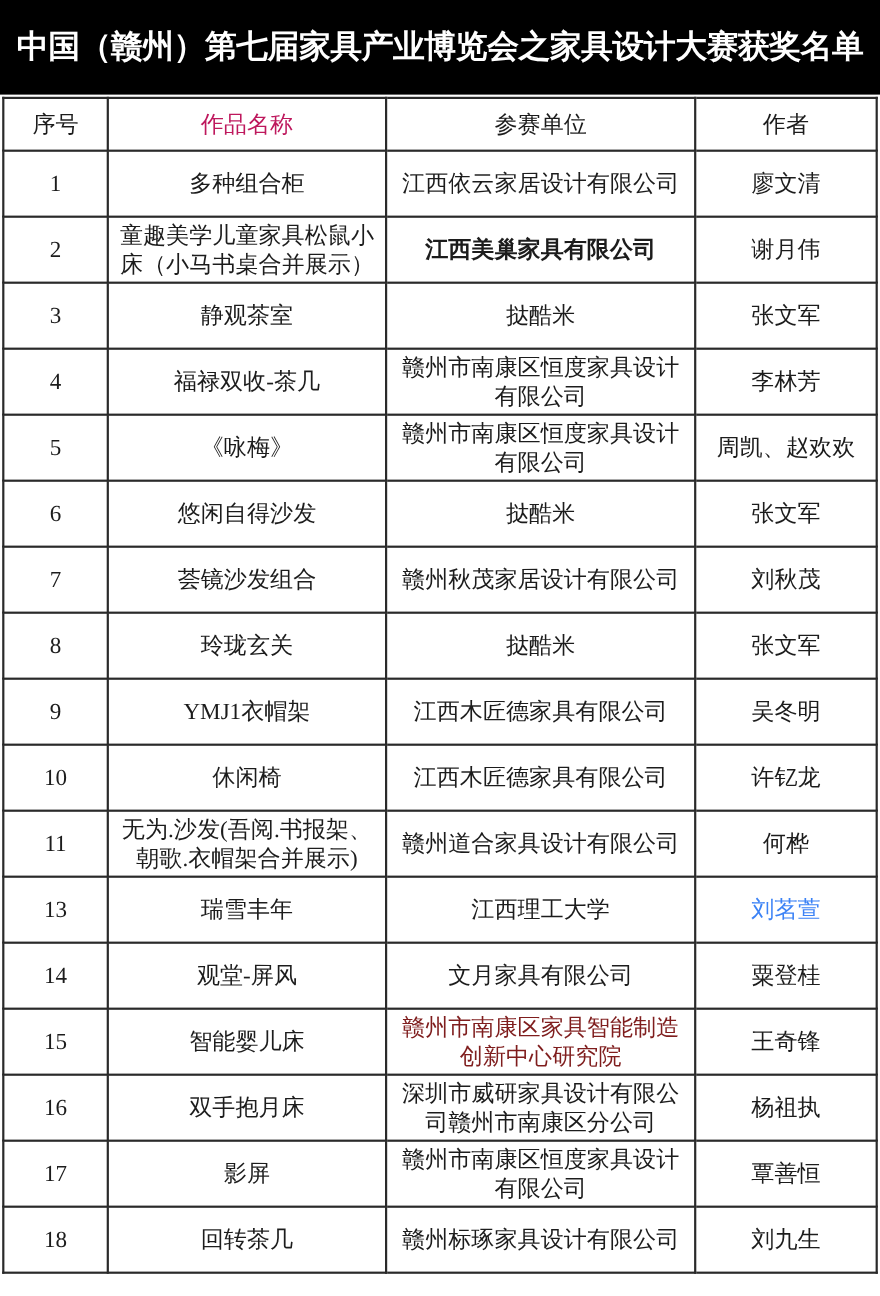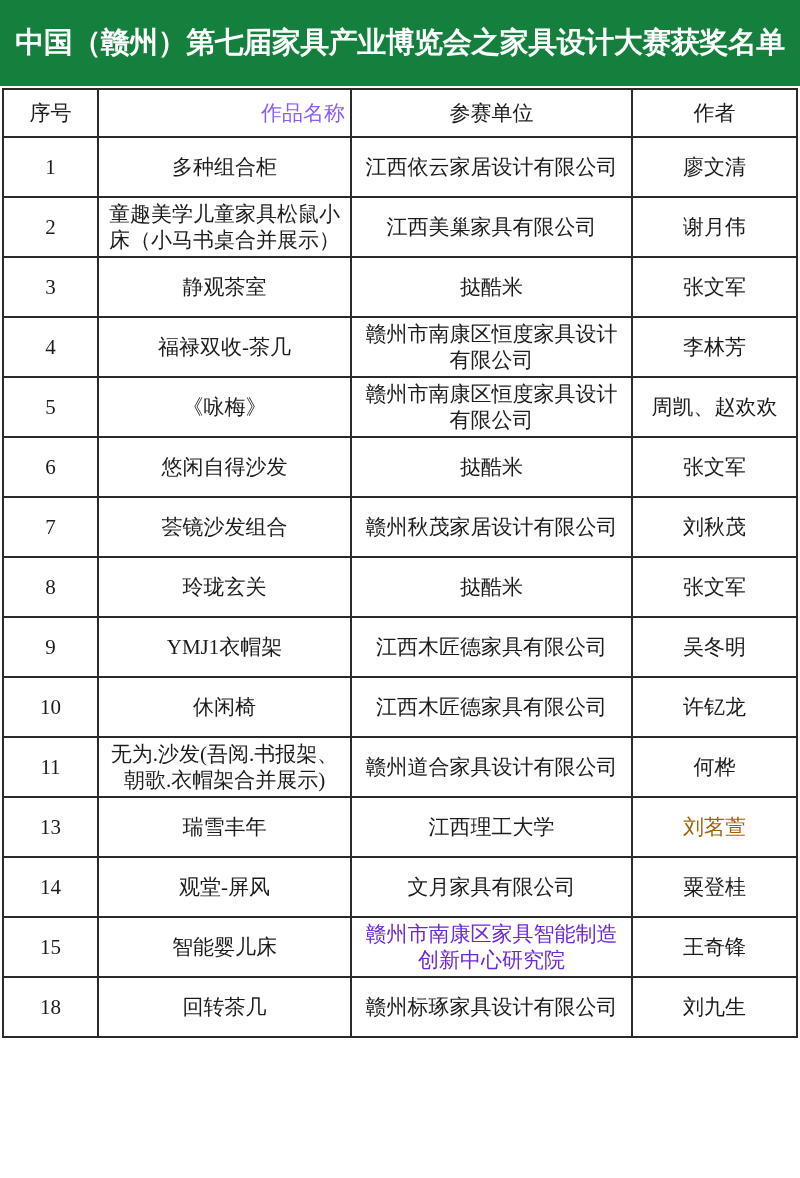--- a/index.html
+++ b/index.html
@@ -57,50 +57,50 @@
   col.c-no     { width: 95px;  }
   col.c-work   { width: 253px; }
   col.c-unit   { width: 281px; }
   col.c-author { width: 165px; }
 </style>
 </head>
 <body>
 
 <div class="page">
 
-  <header class="banner" style="background: #15803d;">
+  <header class="banner" style="background: #000000;">
     <h1 style="color: rgb(255, 255, 255);">中国（赣州）第七届家具产业博览会之家具设计大赛获奖名单</h1>
   </header>
 
   <table class="award-table">
     <colgroup>
       <col class="c-no">
       <col class="c-work">
       <col class="c-unit">
       <col class="c-author">
     </colgroup>
     <thead>
       <tr>
         <th style="border-color: rgb(42, 42, 42); color: rgb(28, 28, 28);">序号</th>
-        <th style="border-color: rgb(42, 42, 42); color: #8b5cf6; text-align: right;">作品名称</th>
+        <th style="border-color: rgb(42, 42, 42); color: #be185d;">作品名称</th>
         <th style="border-color: rgb(42, 42, 42); color: rgb(28, 28, 28);">参赛单位</th>
         <th style="border-color: rgb(42, 42, 42); color: rgb(28, 28, 28);">作者</th>
       </tr>
     </thead>
     <tbody id="table-body">
         <tr>
           <td style="border-color: rgb(42, 42, 42); color: rgb(28, 28, 28);">1</td>
           <td style="border-color: rgb(42, 42, 42); color: rgb(28, 28, 28);">多种组合柜</td>
           <td style="border-color: rgb(42, 42, 42); color: rgb(28, 28, 28);">江西依云家居设计有限公司</td>
           <td style="border-color: rgb(42, 42, 42); color: rgb(28, 28, 28); margin-top: 40px;">廖文清</td>
         </tr>
         <tr>
           <td style="border-color: rgb(42, 42, 42); color: rgb(28, 28, 28);">2</td>
           <td style="border-color: rgb(42, 42, 42); color: rgb(28, 28, 28);">童趣美学儿童家具松鼠小床（小马书桌合并展示）</td>
-          <td style="border-color: rgb(42, 42, 42); color: rgb(28, 28, 28);">江西美巢家具有限公司</td>
+          <td style="border-color: rgb(42, 42, 42); color: rgb(28, 28, 28); font-weight: bold;">江西美巢家具有限公司</td>
           <td style="border-color: rgb(42, 42, 42); color: rgb(28, 28, 28);">谢月伟</td>
         </tr>
         <tr>
           <td style="border-color: rgb(42, 42, 42); color: rgb(28, 28, 28);">3</td>
           <td style="border-color: rgb(42, 42, 42); color: rgb(28, 28, 28);">静观茶室</td>
           <td style="border-color: rgb(42, 42, 42); color: rgb(28, 28, 28);">挞酷米</td>
           <td style="border-color: rgb(42, 42, 42); color: rgb(28, 28, 28);">张文军</td>
         </tr>
         <tr>
           <td style="border-color: rgb(42, 42, 42); color: rgb(28, 28, 28);">4</td>
@@ -147,33 +147,45 @@
         <tr>
           <td style="border-color: rgb(42, 42, 42); color: rgb(28, 28, 28);">11</td>
           <td style="border-color: rgb(42, 42, 42); color: rgb(28, 28, 28);">无为.沙发(吾阅.书报架、朝歌.衣帽架合并展示)</td>
           <td style="border-color: rgb(42, 42, 42); color: rgb(28, 28, 28);">赣州道合家具设计有限公司</td>
           <td style="border-color: rgb(42, 42, 42); color: rgb(28, 28, 28);">何桦</td>
         </tr>
         <tr>
           <td style="border-color: rgb(42, 42, 42); color: rgb(28, 28, 28);">13</td>
           <td style="border-color: rgb(42, 42, 42); color: rgb(28, 28, 28);">瑞雪丰年</td>
           <td style="border-color: rgb(42, 42, 42); color: rgb(28, 28, 28);">江西理工大学</td>
-          <td style="border-color: rgb(42, 42, 42); color: #a16207;">刘茗萱</td>
+          <td style="border-color: rgb(42, 42, 42); color: #3b82f6;">刘茗萱</td>
         </tr>
         <tr>
           <td style="border-color: rgb(42, 42, 42); color: rgb(28, 28, 28);">14</td>
           <td style="border-color: rgb(42, 42, 42); color: rgb(28, 28, 28);">观堂-屏风</td>
           <td style="border-color: rgb(42, 42, 42); color: rgb(28, 28, 28);">文月家具有限公司</td>
           <td style="border-color: rgb(42, 42, 42); color: rgb(28, 28, 28);">粟登桂</td>
         </tr>
         <tr>
           <td style="border-color: rgb(42, 42, 42); color: rgb(28, 28, 28);">15</td>
           <td style="border-color: rgb(42, 42, 42); color: rgb(28, 28, 28);">智能婴儿床</td>
-          <td style="border-color: rgb(42, 42, 42); color: #6d28d9; margin-left: 24px;">赣州市南康区家具智能制造创新中心研究院</td>
+          <td style="border-color: rgb(42, 42, 42); color: #7f1d1d; margin-left: 24px;">赣州市南康区家具智能制造创新中心研究院</td>
           <td style="border-color: rgb(42, 42, 42); color: rgb(28, 28, 28);">王奇锋</td>
+        </tr>
+        <tr>
+          <td style="border-color: rgb(42, 42, 42); color: rgb(28, 28, 28);">16</td>
+          <td style="border-color: rgb(42, 42, 42); color: rgb(28, 28, 28);">双手抱月床</td>
+          <td style="border-color: rgb(42, 42, 42); color: rgb(28, 28, 28);">深圳市威研家具设计有限公司赣州市南康区分公司</td>
+          <td style="border-color: rgb(42, 42, 42); color: rgb(28, 28, 28);">杨祖执</td>
+        </tr>
+        <tr>
+          <td style="border-color: rgb(42, 42, 42); color: rgb(28, 28, 28);">17</td>
+          <td style="border-color: rgb(42, 42, 42); color: rgb(28, 28, 28);">影屏</td>
+          <td style="border-color: rgb(42, 42, 42); color: rgb(28, 28, 28);">赣州市南康区恒度家具设计有限公司</td>
+          <td style="border-color: rgb(42, 42, 42); color: rgb(28, 28, 28);">覃善恒</td>
         </tr>
         <tr>
           <td style="border-color: rgb(42, 42, 42); color: rgb(28, 28, 28);">18</td>
           <td style="border-color: rgb(42, 42, 42); color: rgb(28, 28, 28);">回转茶几</td>
           <td style="border-color: rgb(42, 42, 42); color: rgb(28, 28, 28);">赣州标琢家具设计有限公司</td>
           <td style="border-color: rgb(42, 42, 42); color: rgb(28, 28, 28);">刘九生</td>
         </tr>
       </tbody>
   </table>
 

